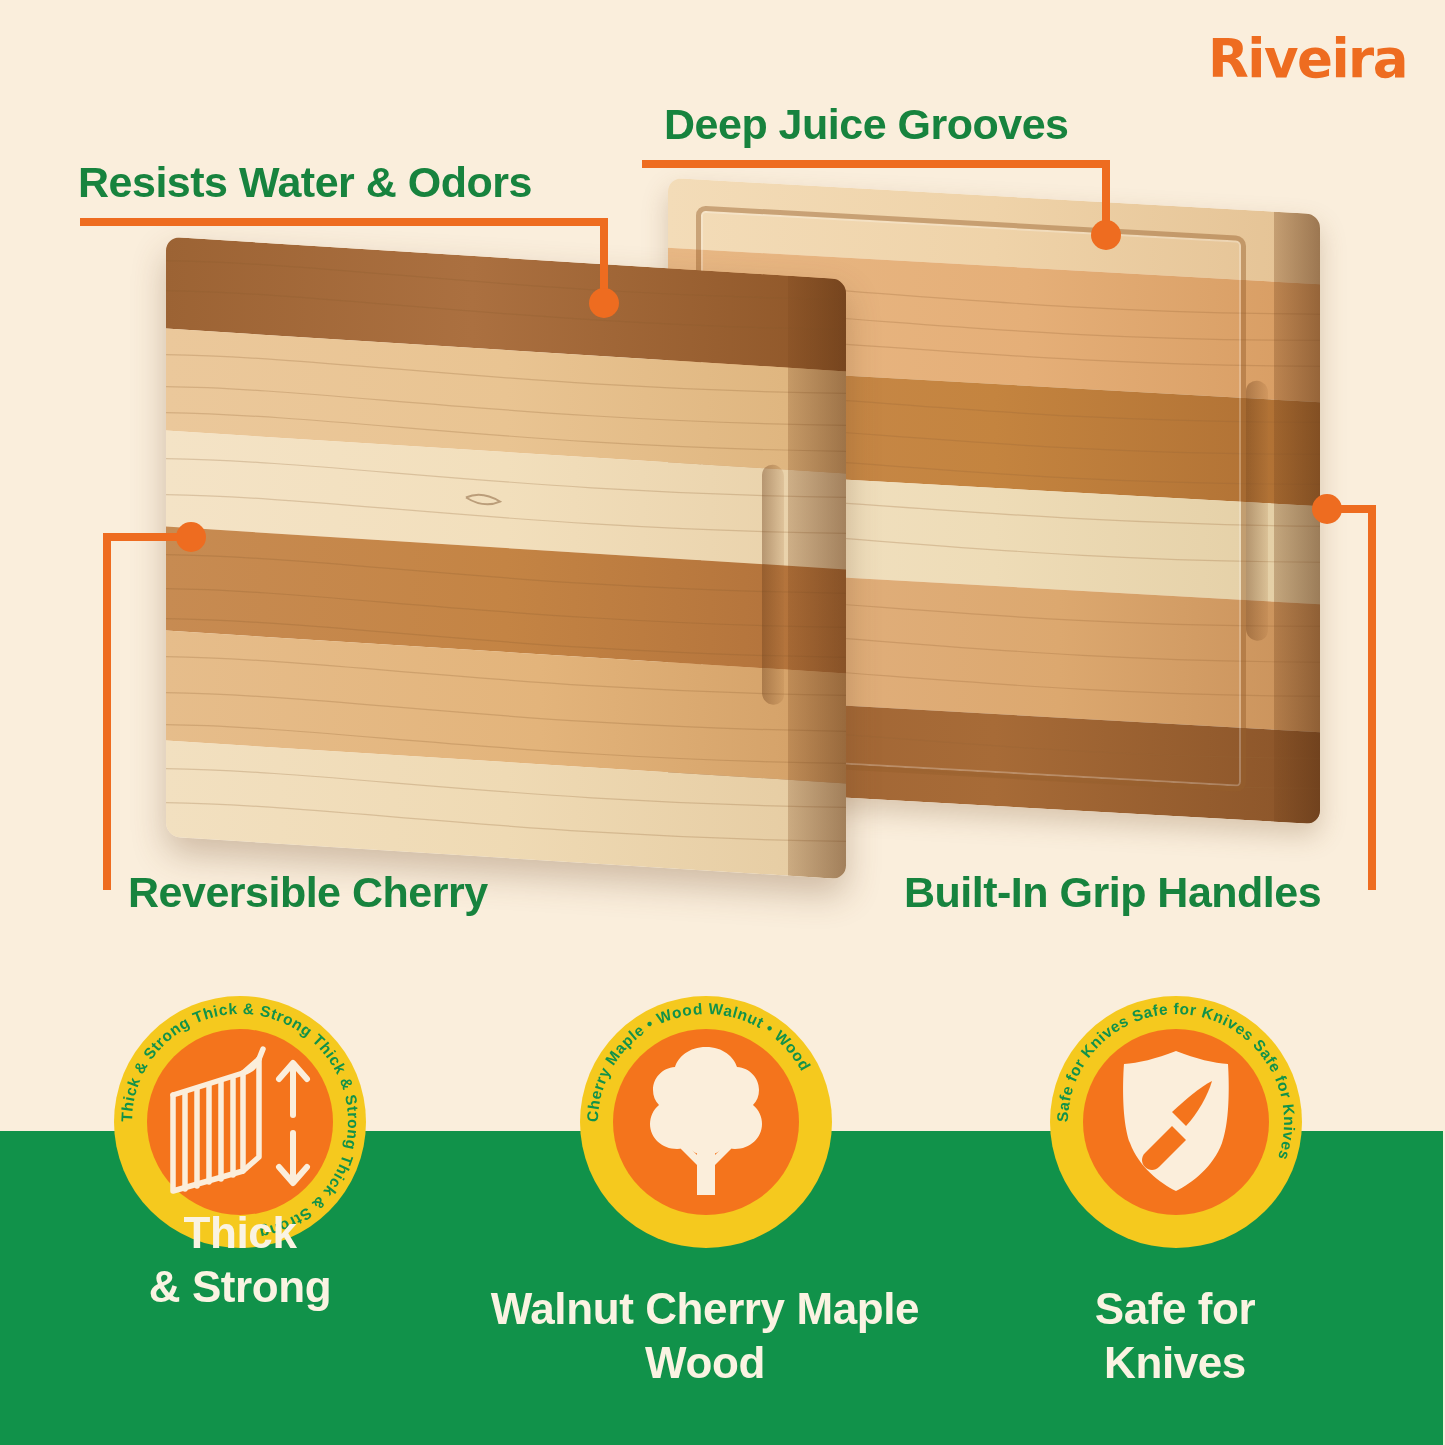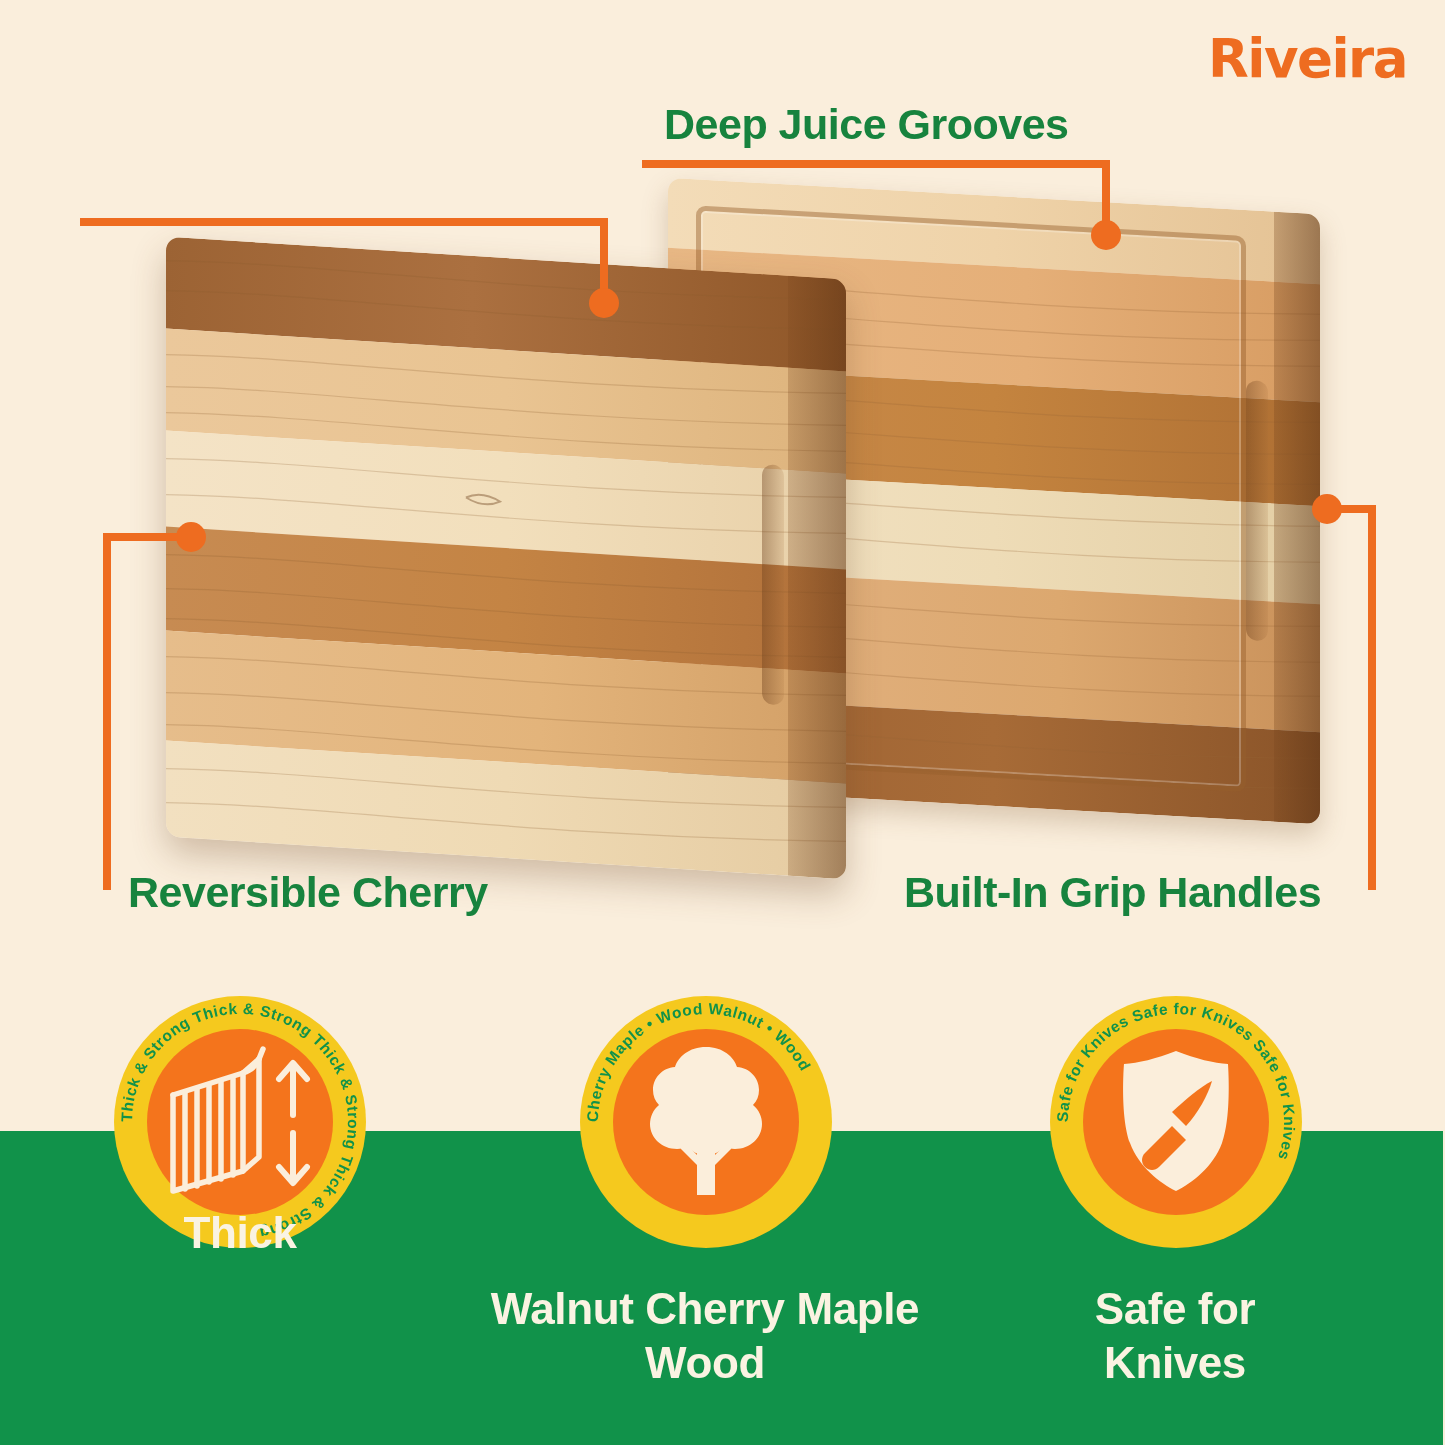--- a/index.html
+++ b/index.html
@@ -266,20 +266,21 @@
   <div class="dot" id="g-dot"></div>
 
   <div class="dot" id="rv-dot"></div>
   <div class="ln" id="rv-h"></div>
   <div class="ln" id="rv-v"></div>
 
   <div class="dot" id="bh-dot"></div>
   <div class="ln" id="bh-h"></div>
   <div class="ln" id="bh-v"></div>
 
+  <div class="callout-label" id="lbl-resists">Resists Water &amp; Odors</div>
   <div class="callout-label" id="lbl-grooves">Deep Juice Grooves</div>
   <div class="callout-label" id="lbl-reversible">Reversible Cherry</div>
   <div class="callout-label" id="lbl-handles">Built-In Grip Handles</div>
 
   <div class="badge" id="badge1">
     <div class="ring"></div>
     <svg class="circtext" viewBox="0 0 252 252">
       <defs>
           <path id="p1" d="M126,126 m-108,0 a108,108 0 1,1 216,0 a108,108 0 1,1 -216,0"></path>
         </defs>
@@ -344,20 +345,21 @@
                c16 -8 37 -24 46 -48 c10 -27 6 -79 6 -79 c-14 -1 -32 -5 -52 -13 z" fill="#FBEEDB"></path>
       <g fill="#F4741C">
         <path d="M129 52 c-4 14 -14 32 -26 45 l-14 -14 c13 -12 28 -25 40 -31 z"></path>
         <path d="M89 97 l-27 27 c-4 4 -4 10 0 14 c4 4 10 4 14 0 l27 -27 z"></path>
       </g>
     </svg>
   </div>
 
   <div class="cap" id="cap1">
     <div>Thick</div>
+    <div>&amp; Strong</div>
   </div>
   <div class="cap" id="cap2">
     <div>Walnut Cherry Maple</div>
     <div>Wood</div>
   </div>
   <div class="cap" id="cap3">
     <div>Safe for</div>
     <div>Knives</div>
   </div>
 

